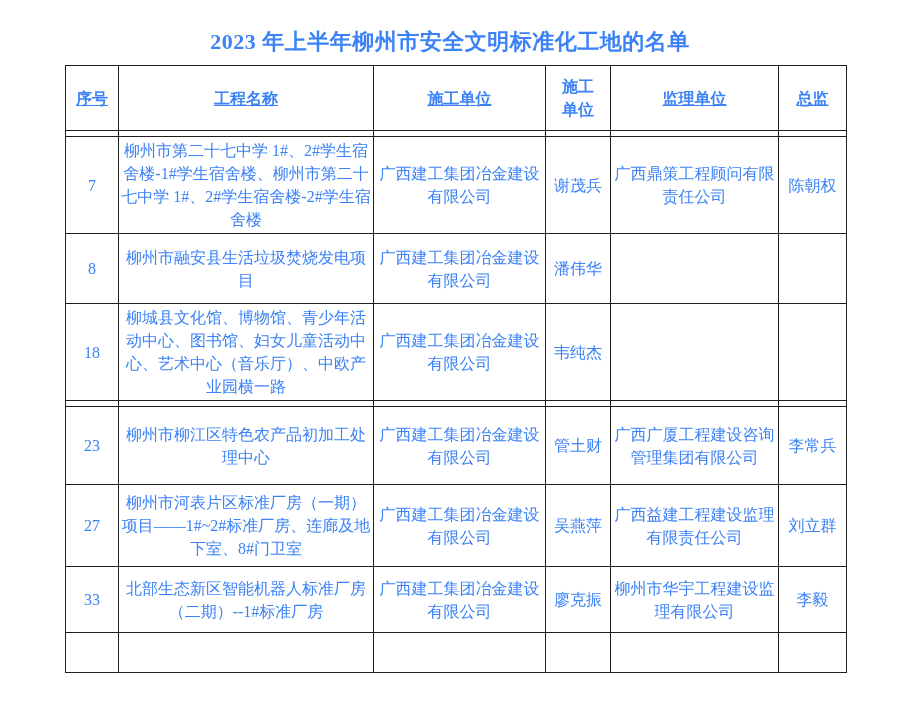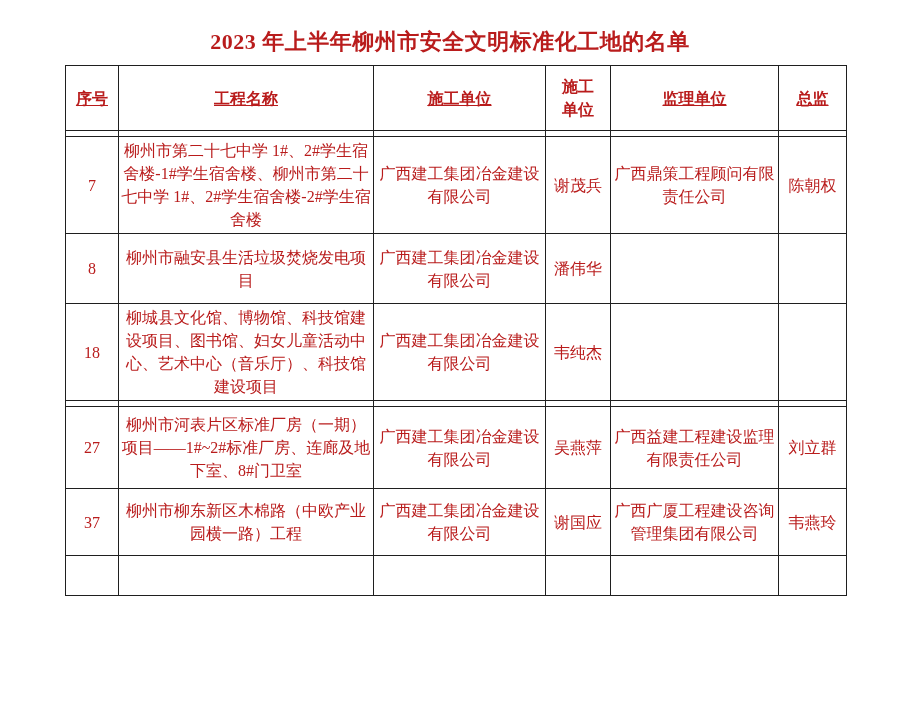--- a/index.html
+++ b/index.html
@@ -7,21 +7,21 @@
     padding: 0;
     background: #ffffff;
   }
   .viewport {
     position: relative;
     width: 900px;
     height: 703px;
     overflow: hidden;
     background: #ffffff;
     font-family: "Liberation Serif", "DejaVu Serif", serif;
-    color: #b91c1c;
+    color: #3b82f6;
   }
   .title {
     margin: 28px 0 0 0;
     font-size: 22px;
     line-height: 28px;
     font-weight: bold;
     text-align: center;
     letter-spacing: 0.5px;
   }
   table.grid {
@@ -106,55 +106,63 @@
         <td>8</td>
         <td class="cell-project">柳州市融安县生活垃圾焚烧发电项目</td>
         <td class="cell-contractor">广西建工集团冶金建设有限公司</td>
         <td>潘伟华</td>
         <td class="cell-supervisor"></td>
         <td></td>
       </tr>
 
       <tr class="r11">
         <td>18</td>
-        <td class="cell-project">柳城县文化馆、博物馆、科技馆建设项目、图书馆、妇女儿童活动中心、艺术中心（音乐厅）、科技馆建设项目</td>
+        <td class="cell-project">柳城县文化馆、博物馆、青少年活动中心、图书馆、妇女儿童活动中心、艺术中心（音乐厅）、中欧产业园横一路</td>
         <td class="cell-contractor">广西建工集团冶金建设有限公司</td>
         <td>韦纯杰</td>
         <td class="cell-supervisor"></td>
         <td></td>
       </tr>
 
       <tr class="break-row">
         <td></td>
           <td></td>
           <td></td>
           <td></td>
           <td></td>
           <td></td>
       </tr>
 
+      <tr class="r23">
+        <td>23</td>
+        <td class="cell-project">柳州市柳江区特色农产品初加工处理中心</td>
+        <td class="cell-contractor">广西建工集团冶金建设有限公司</td>
+        <td>管土财</td>
+        <td class="cell-supervisor">广西广厦工程建设咨询管理集团有限公司</td>
+        <td>李常兵</td>
+      </tr>
 
       <tr class="r27">
         <td>27</td>
         <td class="cell-project">柳州市河表片区标准厂房（一期）项目——1#~2#标准厂房、连廊及地下室、8#门卫室</td>
         <td class="cell-contractor">广西建工集团冶金建设有限公司</td>
         <td>吴燕萍</td>
         <td class="cell-supervisor">广西益建工程建设监理有限责任公司</td>
         <td>刘立群</td>
       </tr>
 
+      <tr class="r33">
+        <td>33</td>
+        <td class="cell-project">北部生态新区智能机器人标准厂房（二期）--1#标准厂房</td>
+        <td class="cell-contractor">广西建工集团冶金建设有限公司</td>
+        <td>廖克振</td>
+        <td class="cell-supervisor">柳州市华宇工程建设监理有限公司</td>
+        <td>李毅</td>
+      </tr>
 
-      <tr class="r37">
-        <td>37</td>
-        <td class="cell-project">柳州市柳东新区木棉路（中欧产业园横一路）工程</td>
-        <td class="cell-contractor">广西建工集团冶金建设有限公司</td>
-        <td>谢国应</td>
-        <td class="cell-supervisor">广西广厦工程建设咨询管理集团有限公司</td>
-        <td>韦燕玲</td>
-      </tr>
 
       <tr class="partial-row">
         <td></td>
         <td></td>
         <td></td>
         <td></td>
         <td></td>
         <td></td>
       </tr>
     </tbody>

